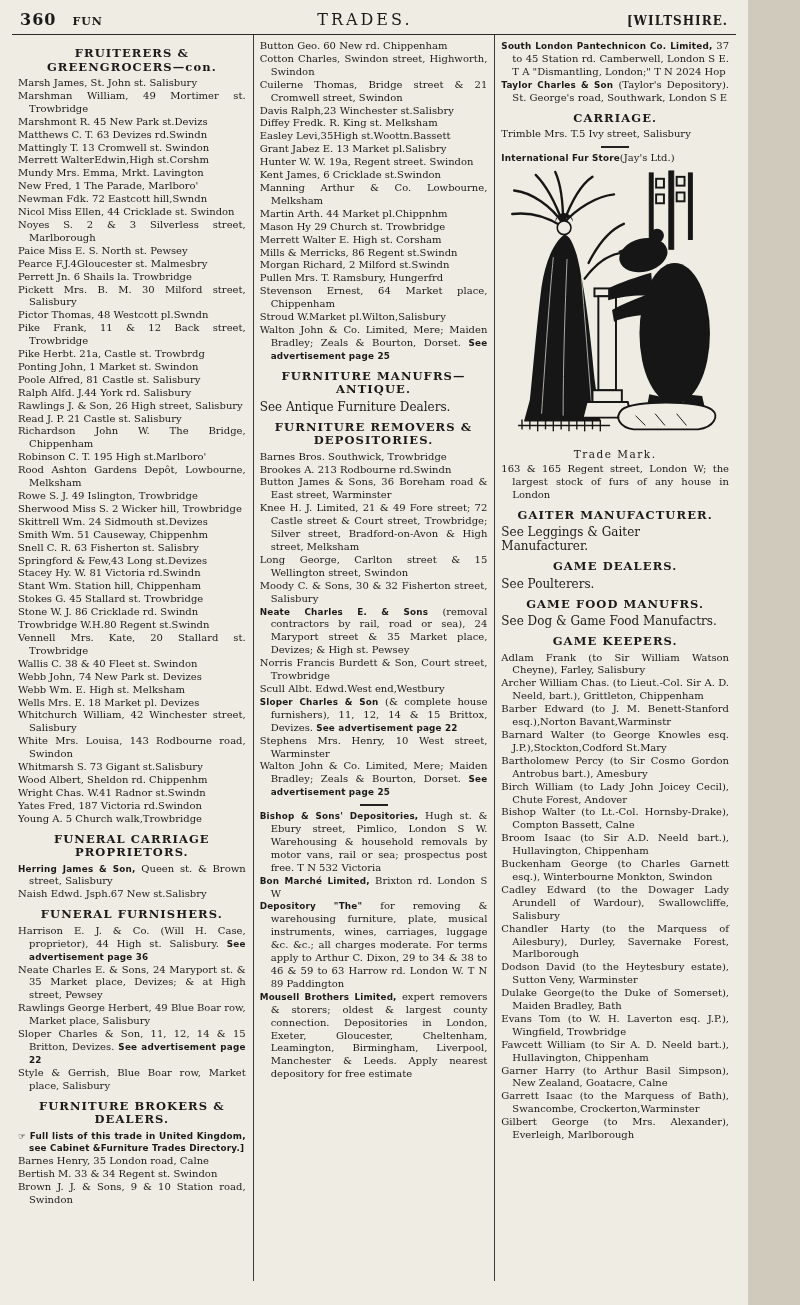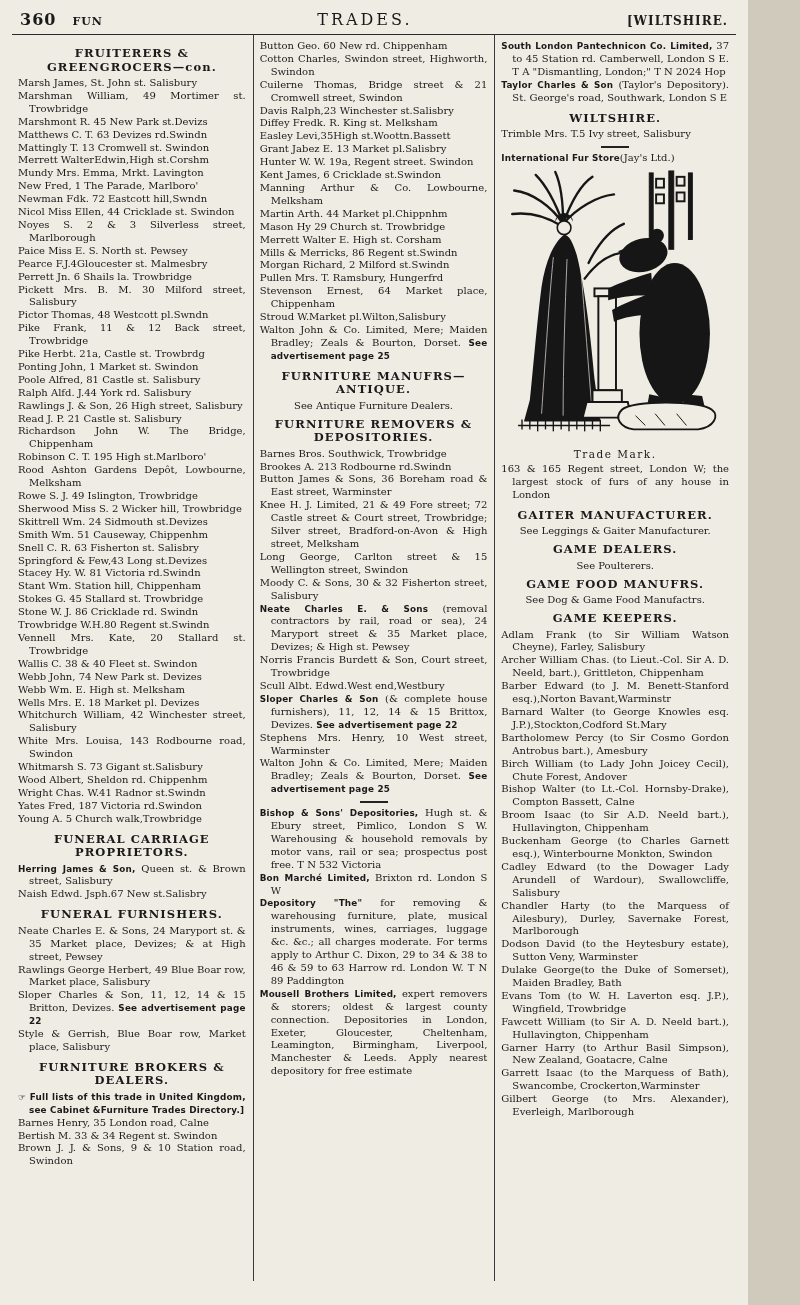--- a/index.html
+++ b/index.html
@@ -14,21 +14,21 @@
   .county{font-size:12px;font-weight:700;letter-spacing:1px;}
   .rule-top{border-top:1.5px solid #2a2a2a;margin:0;}
   .cols{display:flex;height:1246px;overflow:hidden;}
   .col{flex:1 1 0;padding:5px 7px 0 6px;overflow:hidden;}
   .col + .col{border-left:1px solid #3a3a3a;}
   .entry{margin:0;font-size:10px;line-height:12.9px;text-align:justify;
          padding-left:11px;text-indent:-11px;}
   .entry .b{font-family:"DejaVu Sans",sans-serif;font-weight:700;font-size:8.8px;letter-spacing:.2px;}
   .heading{font-size:11.5px;font-weight:700;text-align:center;letter-spacing:1.1px;
            margin:7px 4px 3px;line-height:13.5px;}
-  .note{font-size:10px;text-align:center;margin:1px 0 2px;}
+  .note{font-size:12px;text-align:left;margin:1px 0 2px;}
   .divider{width:28px;border-top:2px solid #222;margin:5px auto 4px;}
   .art{margin:4px auto 1px;width:226px;}
   .art svg{display:block;}
   .caption{text-align:center;font-size:10.5px;letter-spacing:1.5px;margin:0 0 3px;}
 </style>
 </head>
 <body>
 
 <div class="page">
   <div class="hdr">
@@ -89,20 +89,21 @@
         <p class="entry"><span>White Mrs. Louisa, 143 Rodbourne road, Swindon</span></p>
         <p class="entry"><span>Whitmarsh S. 73 Gigant st.Salisbury</span></p>
         <p class="entry"><span>Wood Albert, Sheldon rd. Chippenhm</span></p>
         <p class="entry"><span>Wright Chas. W.41 Radnor st.Swindn</span></p>
         <p class="entry"><span>Yates Fred, 187 Victoria rd.Swindon</span></p>
         <p class="entry"><span>Young A. 5 Church walk,Trowbridge</span></p>
         <div class="heading">FUNERAL CARRIAGE PROPRIETORS.</div>
         <p class="entry"><span class="b">Herring James &amp; Son, </span><span>Queen st. &amp; Brown street, Salisbury</span></p>
         <p class="entry"><span>Naish Edwd. Jsph.67 New st.Salisbry</span></p>
         <div class="heading">FUNERAL FURNISHERS.</div>
+        <p class="entry"><span>Harrison E. J. &amp; Co. (Will H. Case, proprietor), 44 High st. Salisbury. </span><span class="b">See advertisement page 36</span></p>
         <p class="entry"><span>Neate Charles E. &amp; Sons, 24 Maryport st. &amp; 35 Market place, Devizes; &amp; at High street, Pewsey</span></p>
         <p class="entry"><span>Rawlings George Herbert, 49 Blue Boar row, Market place, Salisbury</span></p>
         <p class="entry"><span>Sloper Charles &amp; Son, 11, 12, 14 &amp; 15 Britton, Devizes. </span><span class="b">See advertisement page 22</span></p>
         <p class="entry"><span>Style &amp; Gerrish, Blue Boar row, Market place, Salisbury</span></p>
         <div class="heading">FURNITURE BROKERS &amp; DEALERS.</div>
         <p class="entry"><span class="b">☞ Full lists of this trade in United Kingdom, see Cabinet &amp;Furniture Trades Directory.]</span></p>
         <p class="entry"><span>Barnes Henry, 35 London road, Calne</span></p>
         <p class="entry"><span>Bertish M. 33 &amp; 34 Regent st. Swindon</span></p>
         <p class="entry"><span>Brown J. J. &amp; Sons, 9 &amp; 10 Station road, Swindon</span></p>
       </div>
@@ -143,21 +144,21 @@
         <p class="entry"><span>Walton John &amp; Co. Limited, Mere; Maiden Bradley; Zeals &amp; Bourton, Dorset. </span><span class="b">See advertisement page 25</span></p>
         <div class="divider"></div>
         <p class="entry"><span class="b">Bishop &amp; Sons' Depositories, </span><span>Hugh st. &amp; Ebury street, Pimlico, London S W. Warehousing &amp; household removals by motor vans, rail or sea; prospectus post free. T N 532 Victoria</span></p>
         <p class="entry"><span class="b">Bon Marché Limited, </span><span>Brixton rd. London S W</span></p>
         <p class="entry"><span class="b">Depository "The" </span><span>for removing &amp; warehousing furniture, plate, musical instruments, wines, carriages, luggage &amp;c. &amp;c.; all charges moderate. For terms apply to Arthur C. Dixon, 29 to 34 &amp; 38 to 46 &amp; 59 to 63 Harrow rd. London W. T N 89 Paddington</span></p>
         <p class="entry"><span class="b">Mousell Brothers Limited, </span><span>expert removers &amp; storers; oldest &amp; largest county connection. Depositories in London, Exeter, Gloucester, Cheltenham, Leamington, Birmingham, Liverpool, Manchester &amp; Leeds. Apply nearest depository for free estimate</span></p>
       </div>
     <div class="col">
         <p class="entry"><span class="b">South London Pantechnicon Co. Limited, </span><span>37 to 45 Station rd. Camberwell, London S E. T A "Dismantling, London;" T N 2024 Hop</span></p>
         <p class="entry"><span class="b">Taylor Charles &amp; Son </span><span>(Taylor's Depository). St. George's road, Southwark, London S E</span></p>
-        <div class="heading">WILTSHIRE.</div>
+        <div class="heading">CARRIAGE.</div>
         <p class="entry"><span>Trimble Mrs. T.5 Ivy street, Salisbury</span></p>
         <div class="divider"></div>
         <p class="entry"><span class="b">International Fur Store</span><span>(Jay's Ltd.)</span></p>
         <div class="art">
   <svg width="226" height="278" viewBox="0 0 230 284" xmlns="http://www.w3.org/2000/svg">
 
     <g stroke="#161616" fill="#161616">
       <rect x="150" y="4" width="4" height="72"></rect>
       <rect x="170" y="2" width="5" height="80"></rect>
       <rect x="190" y="4" width="4" height="68"></rect>

